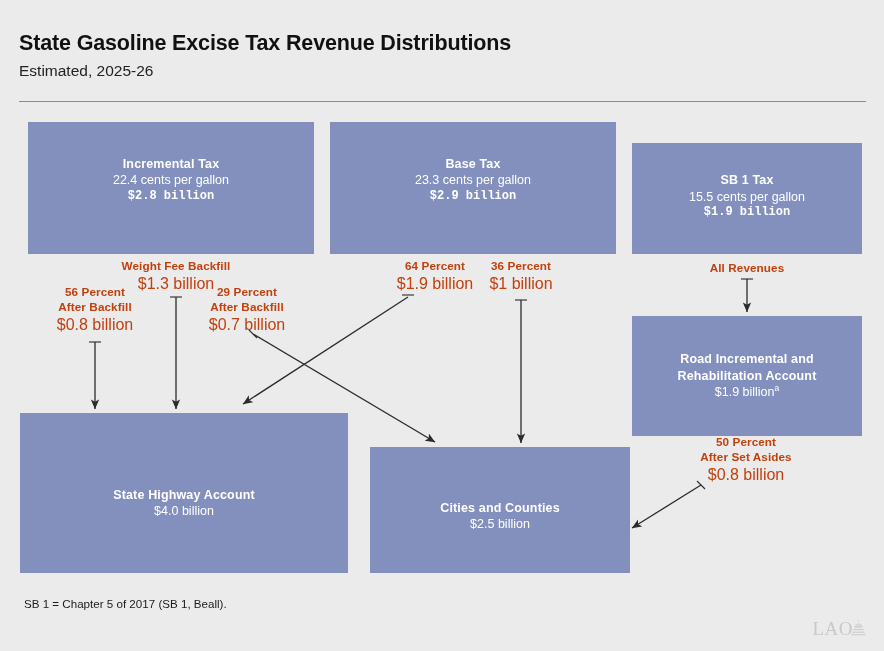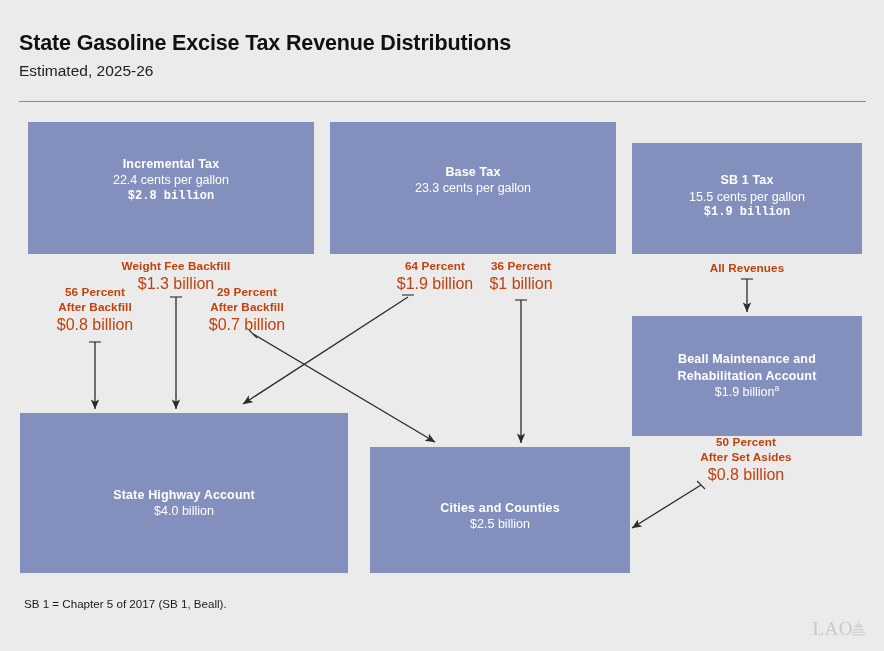--- a/index.html
+++ b/index.html
@@ -221,34 +221,35 @@
       <span class="b-title">Incremental Tax</span>
       <span class="b-sub">22.4 cents per gallon</span>
       <span class="b-amt">$2.8 billion</span>
     </div>
   </div>
 
   <div class="box" id="box-base">
     <div class="inner">
       <span class="b-title">Base Tax</span>
       <span class="b-sub">23.3 cents per gallon</span>
+      <span class="b-amt">$2.9 billion</span>
     </div>
   </div>
 
   <div class="box" id="box-sb1">
     <div class="inner">
       <span class="b-title">SB 1 Tax</span>
       <span class="b-sub">15.5 cents per gallon</span>
       <span class="b-amt">$1.9 billion</span>
     </div>
   </div>
 
   <div class="box" id="box-rmra">
     <div class="inner">
-      <span class="b-title">Beall Maintenance and</span>
+      <span class="b-title">Road Incremental and</span>
       <span class="b-title">Rehabilitation Account</span>
       <span class="b-sub"><span>$1.9 billion</span><span class="sup">a</span></span>
     </div>
   </div>
 
   <div class="box" id="box-sha">
     <div class="inner">
       <span class="b-title">State Highway Account</span>
       <span class="b-sub">$4.0 billion</span>
     </div>

